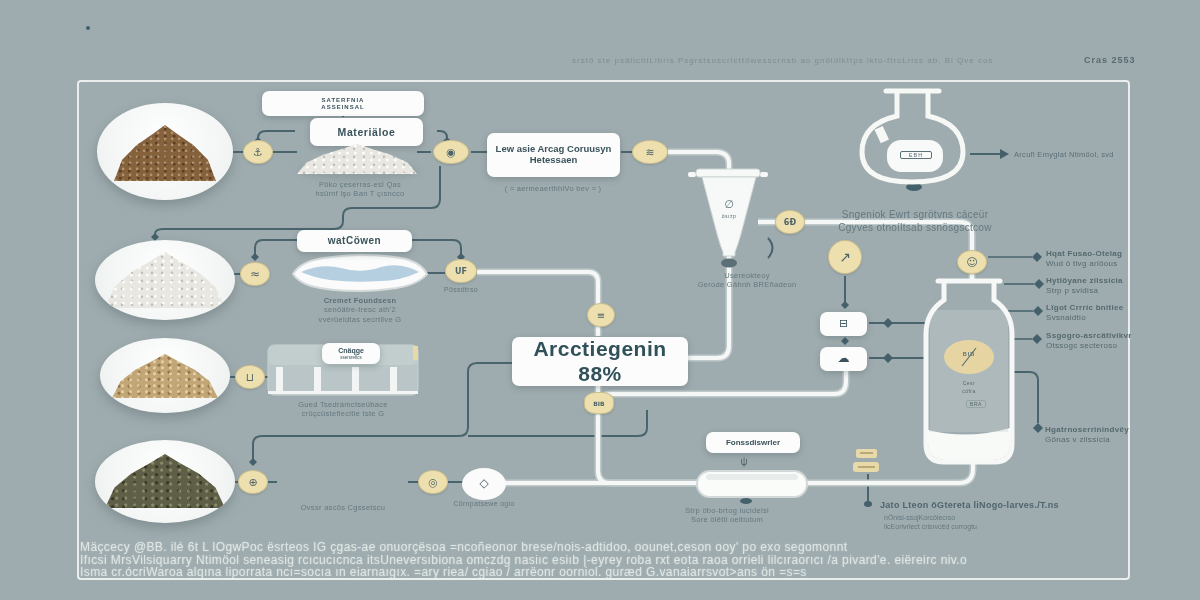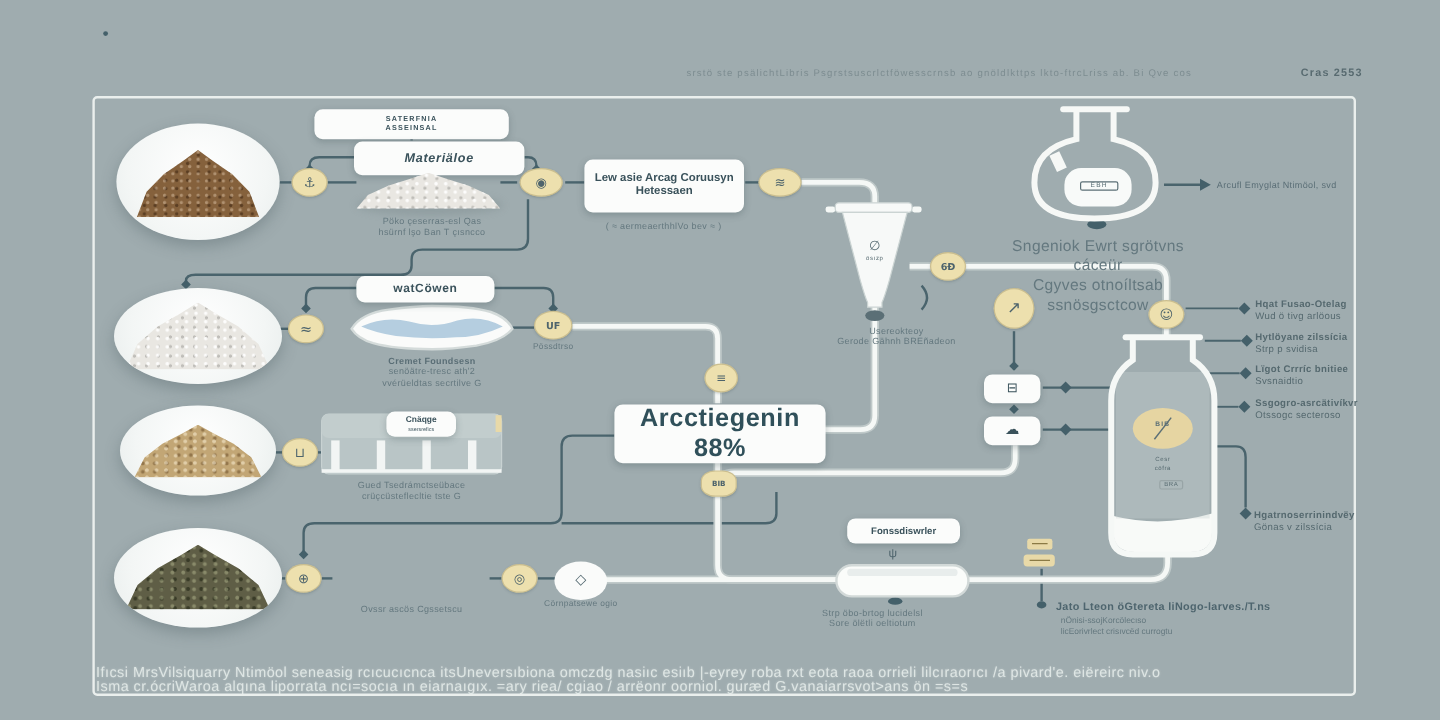--- a/index.html
+++ b/index.html
@@ -169,21 +169,21 @@
   </svg>
 
   <div class="abs frame" style="left:77px;top:80px;width:1049px;height:496px;"></div>
   <div class="abs" style="left:572px;top:56px;width:470px;font-size:8px;color:rgba(96,115,120,.55);letter-spacing:1px;white-space:nowrap;overflow:hidden;">srstö ste psälichtLibris Psgrstsuscrlctföwesscrnsb ao gnöldlkttps lkto-ftrcLriss ab. Bi Qve cos</div>
   <div class="abs" style="left:1084px;top:55px;font-size:9px;font-weight:bold;color:rgba(70,90,96,.8);letter-spacing:1px;">Cras 2553</div>
 
   <div class="abs box" style="left:262px;top:91px;width:162px;height:25px;font-size:6px;letter-spacing:1px;">
     <span>SATERFNIA</span>
     <span>ASSEINSAL</span>
   </div>
-  <div class="abs box" style="left:295px;top:118px;width:142px;height:28px;font-size:10.5px;letter-spacing:.6px;font-style:italic;">
+  <div class="abs box" style="left:310px;top:118px;width:113px;height:28px;font-size:10.5px;letter-spacing:.6px;">
     <span>Materiäloe</span>
   </div>
 
   <div class="abs photo" style="left:97px;top:103px;width:136px;height:97px;">
     <div class="heap heap-brown" style="left:17px;top:22px;width:102px;height:56px;"></div>
   </div>
   <div class="abs photo" style="left:95px;top:240px;width:140px;height:80px;">
     <div class="heap heap-white" style="left:10px;top:12px;width:120px;height:56px;"></div>
   </div>
   <div class="abs photo" style="left:100px;top:338px;width:130px;height:75px;">
@@ -267,21 +267,21 @@
   <div class="abs tinytxt" style="left:714px;top:213px;width:30px;">ösızp</div>
   <div class="abs cap" style="left:682px;top:271px;width:130px;font-size:7.5px;">
     <div>Usereokteoy</div>
     <div>Gerode Gähnh BREñadeon</div>
   </div>
   <div class="abs badge" style="left:775px;top:210px;width:30px;height:24px;font-size:8px;font-weight:bold;">
     <span>6Ð</span>
     </div>
 
   <div class="abs" style="left:900px;top:151px;width:30px;text-align:center;font-size:5.5px;letter-spacing:1px;color:#5B6F76;border:1px solid #5B6F76;border-radius:2px;">EBH</div>
-  <div class="abs cap" style="left:835px;top:197px;width:160px;font-size:13px;">
+  <div class="abs cap" style="left:835px;top:209px;width:160px;font-size:10px;">
     <div>Sngeniok Ewrt sgrötvns cáceür</div>
     <div>Cgyves otnoíltsab ssnösgsctcow</div>
   </div>
   <div class="abs rlabel" style="left:1014px;top:150px;width:140px;font-size:7.5px;color:#5A6E76;">Arcufl Emyglat Ntimöol, svd</div>
 
   <div class="abs badge" style="left:828px;top:240px;width:34px;height:34px;font-size:14px;">
     <span>↗</span>
     </div>
   <div class="abs box" style="left:820px;top:312px;width:47px;height:24px;font-size:11px;">
     <span style="font-family:'DejaVu Sans',sans-serif;font-weight:normal;">⊟</span>
@@ -325,16 +325,17 @@
   <div class="abs" style="left:736px;top:456px;width:16px;text-align:center;font-size:10px;color:#4E646C;">ψ</div>
   <div class="abs cap" style="left:647px;top:506px;width:160px;font-size:7.5px;">
     <div>Strp öbo-brtog lucidelsl</div>
     <div>Sore ölëtli oeltiotum</div>
   </div>
 
   <div class="abs" style="left:880px;top:500px;width:230px;font-size:9px;font-weight:bold;color:#4E656E;letter-spacing:.3px;">Jato Lteon öGtereta liNogo-larves./T.ns</div>
   <div class="abs" style="left:884px;top:514px;width:220px;font-size:7px;color:#64787F;">nÖnisi-ssojKorcölecıso</div>
   <div class="abs" style="left:884px;top:523px;width:220px;font-size:7px;color:#64787F;">licEorivrlect crisıvcëd currogtu</div>
 
+  <div class="abs footer-line" style="left:80px;top:540px;width:1045px;overflow:hidden;">Mäçcecy @BB. ilé 6t L lOgwPoc ësrteos IG çgas-ae onuorçësoa =ncoñeonor brese/nois-adtidoo, oounet,ceson ooy' po exo segomonnt</div>
   <div class="abs footer-line" style="left:80px;top:553px;width:1045px;overflow:hidden;">Ifıcsi MrsVilsiquarry Ntimöol seneasig rcıcucıcnca itsUneversıbiona omczdg nasiıc esiıb |-eyrey roba rxt eota raoa orrieli lilcıraorıcı /a pivard'e. eiëreirc niv.o</div>
   <div class="abs footer-line" style="left:80px;top:565px;width:1045px;overflow:hidden;">Isma cr.ócriWaroa alqına liporrata ncı=socıa ın eiarnaıgıx. =ary riea/ cgiao / arrëonr oorniol. guræd G.vanaiarrsvot&gt;ans ön =s=s</div>
 
 </div>
 
 </body></html>

